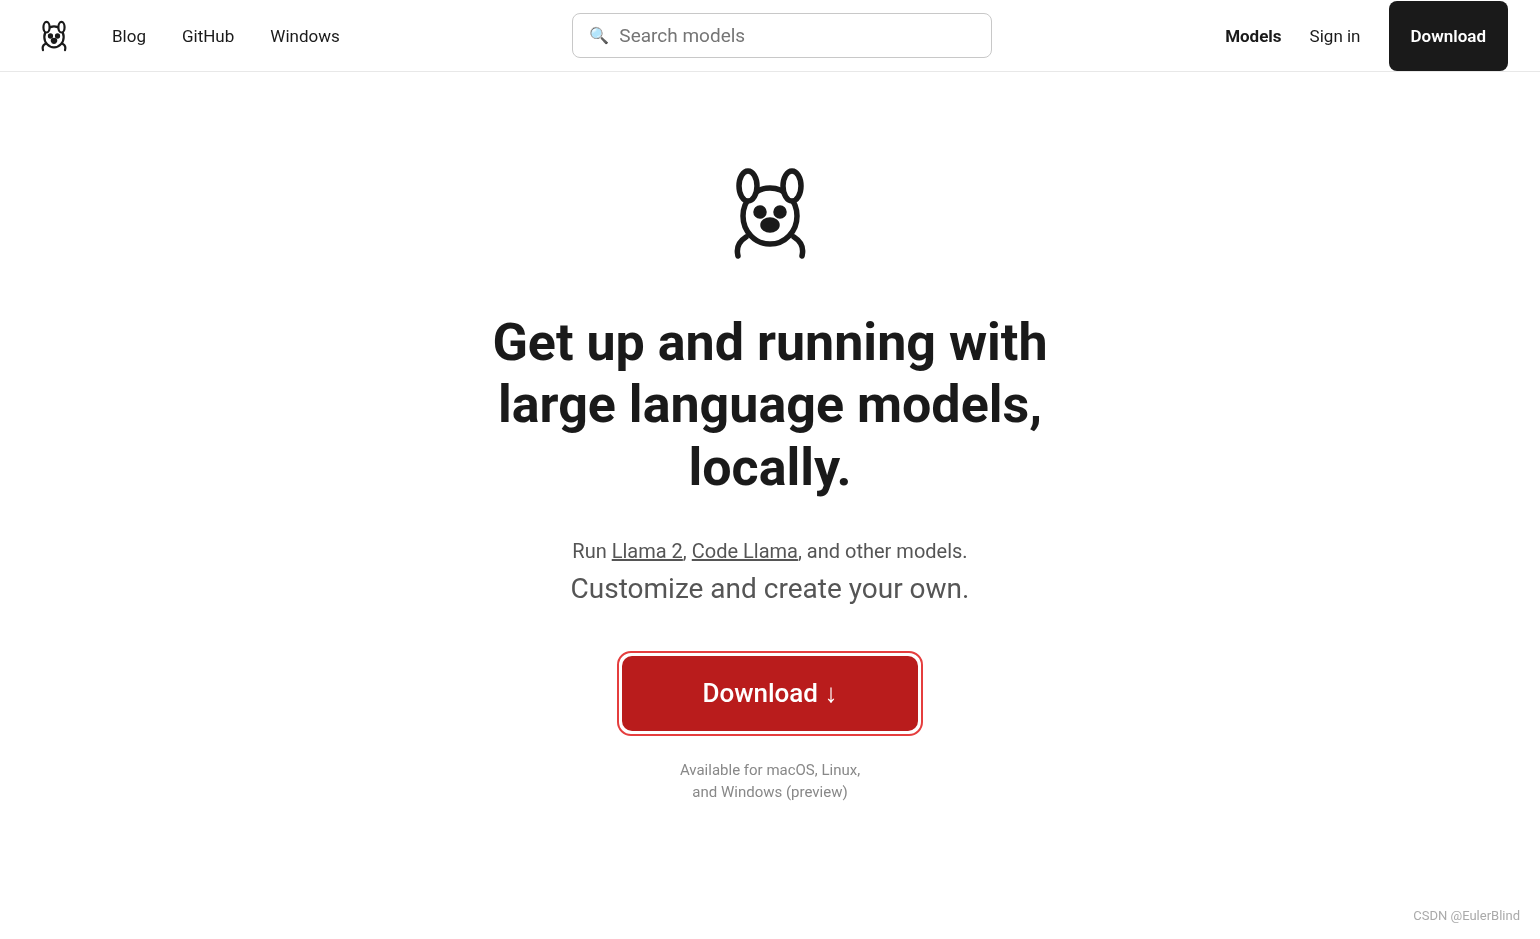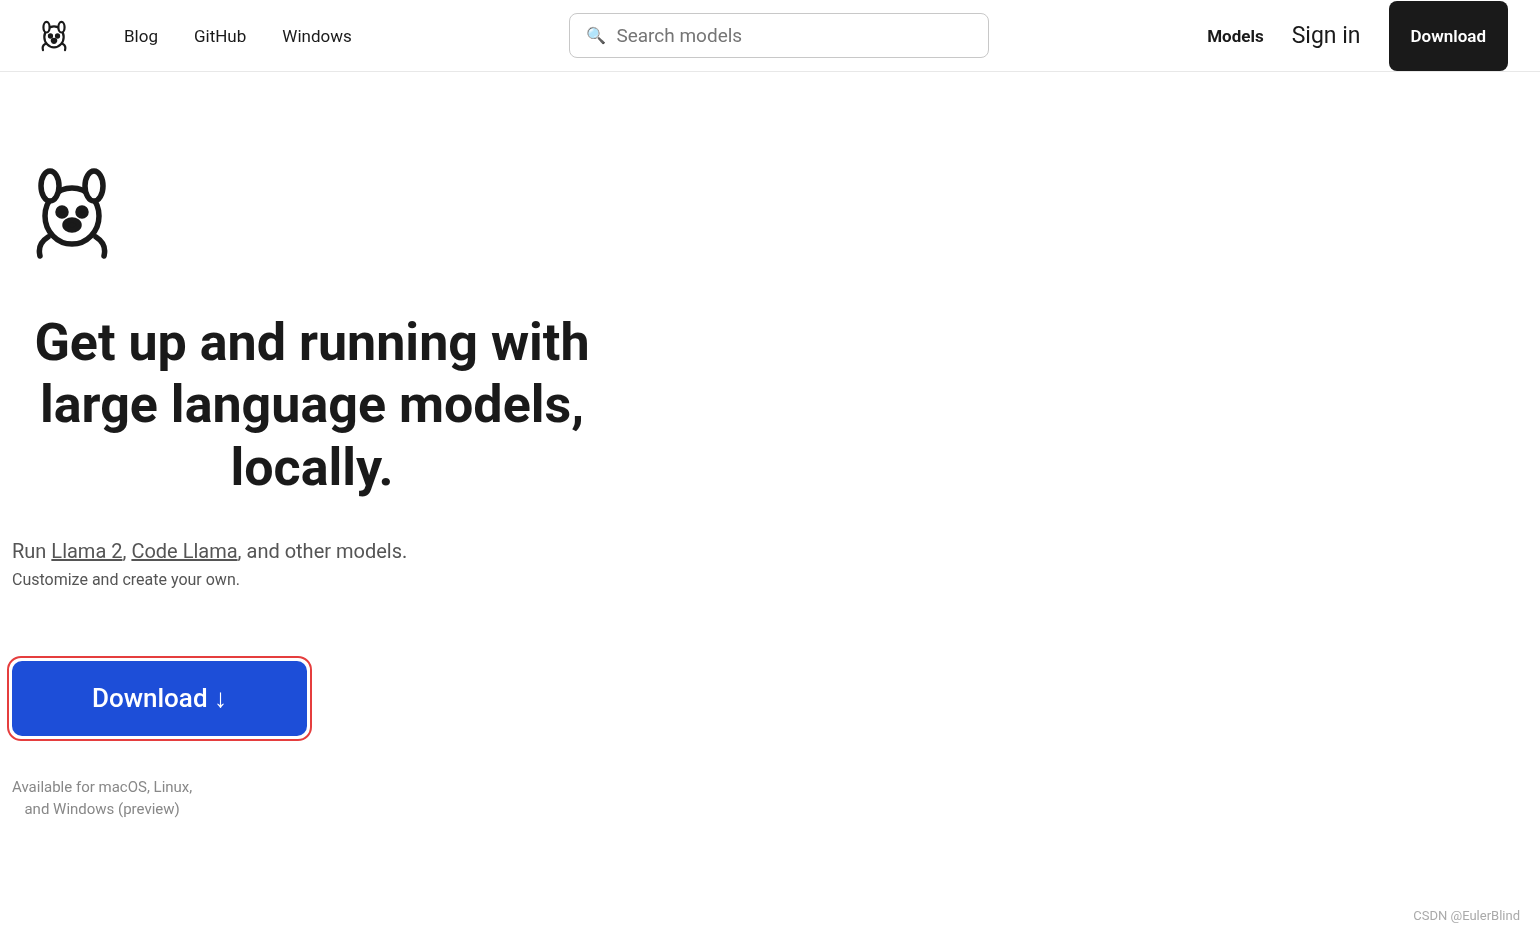--- a/index.html
+++ b/index.html
@@ -16,21 +16,21 @@
       min-height: 939px;
     }
 
     
     .navbar {
       display: flex;
       align-items: center;
       padding: 0 32px;
       height: 72px;
       border-bottom: 1px solid #e8e8e8;
-      gap: 12px;
+      gap: 0;
     }
 
     .nav-logo {
       display: flex;
       align-items: center;
       margin-right: 36px;
       cursor: pointer;
     }
 
     .nav-logo svg {
@@ -94,21 +94,21 @@
     }
 
     .nav-models {
       font-size: 17px;
       font-weight: 700;
       color: #1a1a1a;
       cursor: pointer;
     }
 
     .nav-signin {
-      font-size: 23px;
+      font-size: 17px;
       font-weight: 400;
       color: #1a1a1a;
       cursor: pointer;
     }
 
     .nav-download-btn {
       background: #1a1a1a;
       color: #ffffff;
       border: none;
       border-radius: 8px;
@@ -116,23 +116,23 @@
       font-size: 17px;
       font-weight: 600;
       cursor: pointer;
       font-family: inherit;
     }
 
     
     .hero {
       display: flex;
       flex-direction: column;
-      align-items: flex-start;
+      align-items: center;
       justify-content: center;
-      padding: 80px 12px 60px;
+      padding: 80px 28px 60px;
       text-align: center;
     }
 
     .hero-logo {
       width: 120px;
       height: 120px;
       margin-bottom: 40px;
     }
 
     .hero-title {
@@ -144,24 +144,24 @@
       margin-bottom: 36px;
     }
 
     .hero-subtitle {
       font-size: 20px;
       color: #555;
       line-height: 1.6;
     }
 
     .hero-subtitle-line2 {
-      font-size: 16px;
+      font-size: 28px;
       color: #555;
       line-height: 1.6;
-      margin-bottom: 68px;
+      margin-bottom: 44px;
     }
 
     .hero-subtitle a {
       color: #555;
       text-decoration: underline;
       cursor: pointer;
     }
 
     .download-btn-wrapper {
       position: relative;
@@ -174,39 +174,39 @@
       top: -5px;
       left: -5px;
       right: -5px;
       bottom: -5px;
       border: 2px solid #e53e3e;
       border-radius: 14px;
       pointer-events: none;
     }
 
     .hero-download-btn {
-      background: #1d4ed8;
+      background: #b91c1c;
       color: #ffffff;
       border: none;
       border-radius: 10px;
       padding: 22px 80px;
       font-size: 26px;
       font-weight: 500;
       cursor: pointer;
       font-family: inherit;
       display: flex;
       align-items: center;
       gap: 10px;
     }
 
     .hero-available {
       font-size: 15px;
       color: #888;
       line-height: 1.5;
-      margin-top: 20px;
+      margin-top: 8px;
     }
 
     .watermark {
       position: fixed;
       bottom: 16px;
       right: 20px;
       font-size: 13px;
       color: #aaa;
     }
   </style>

